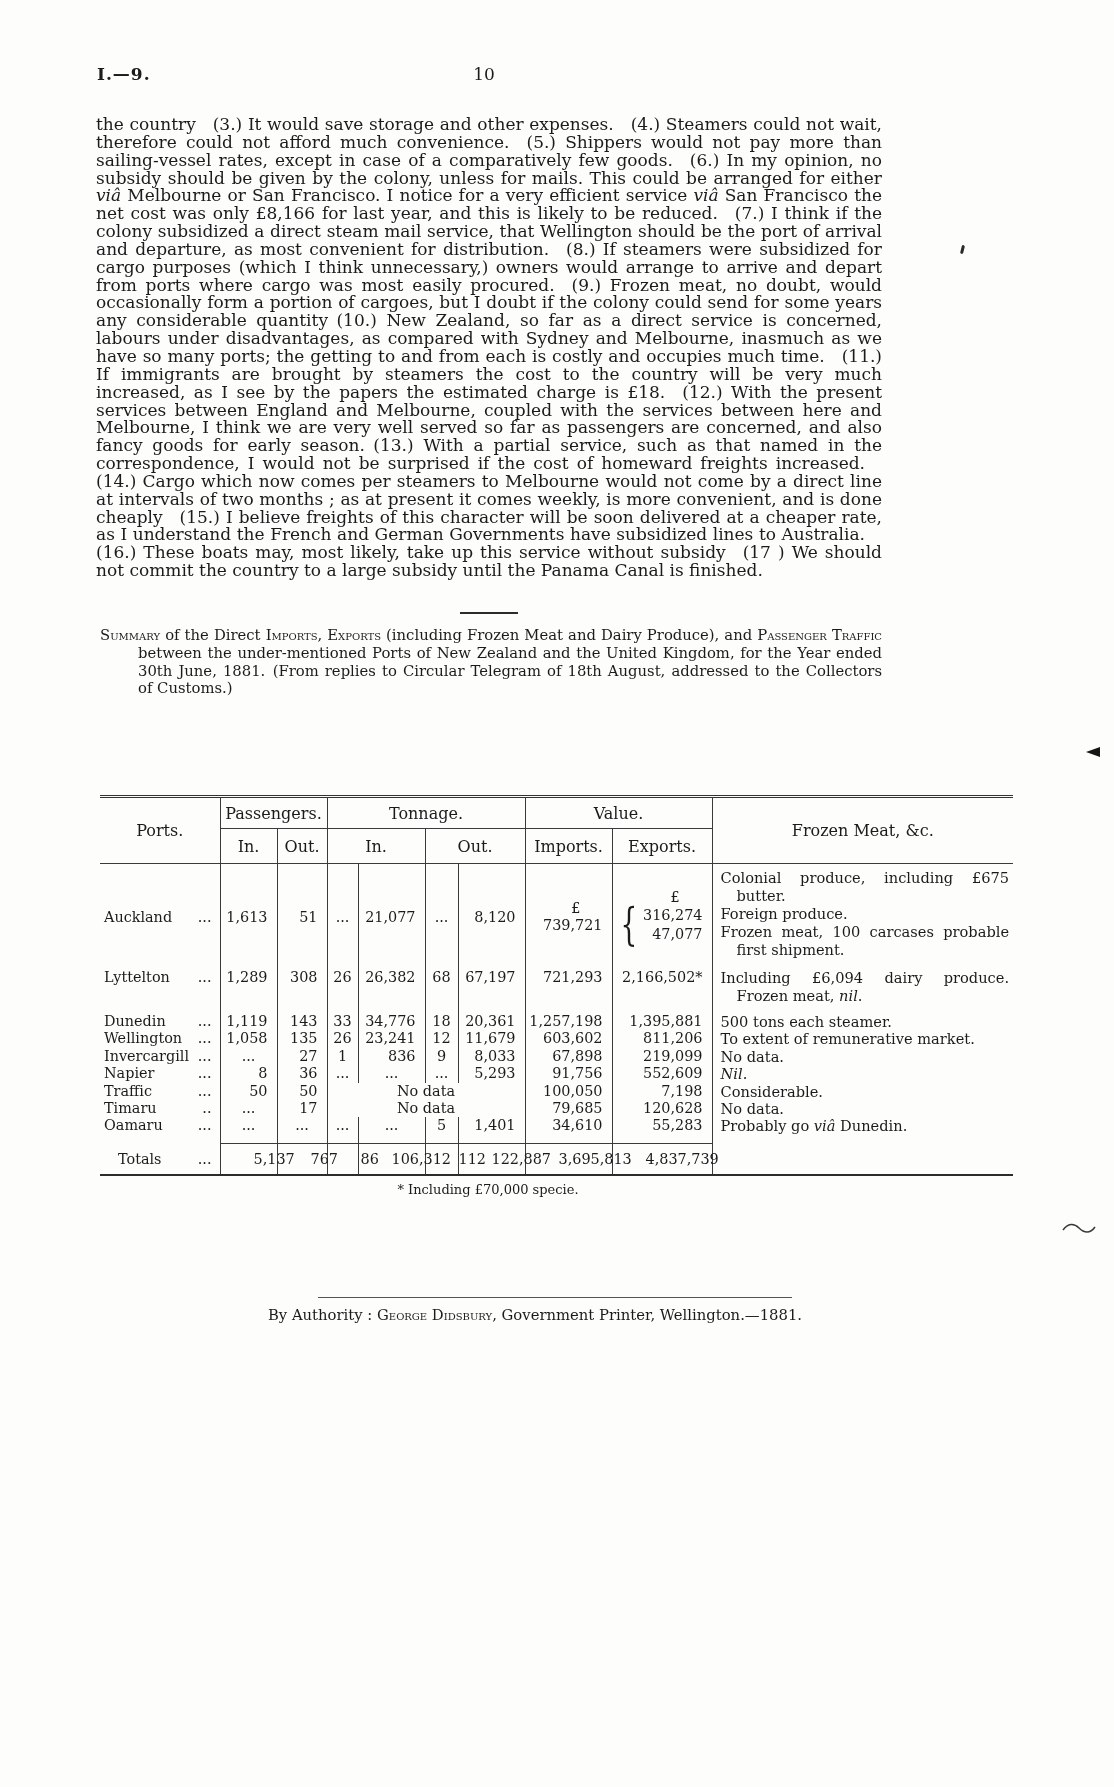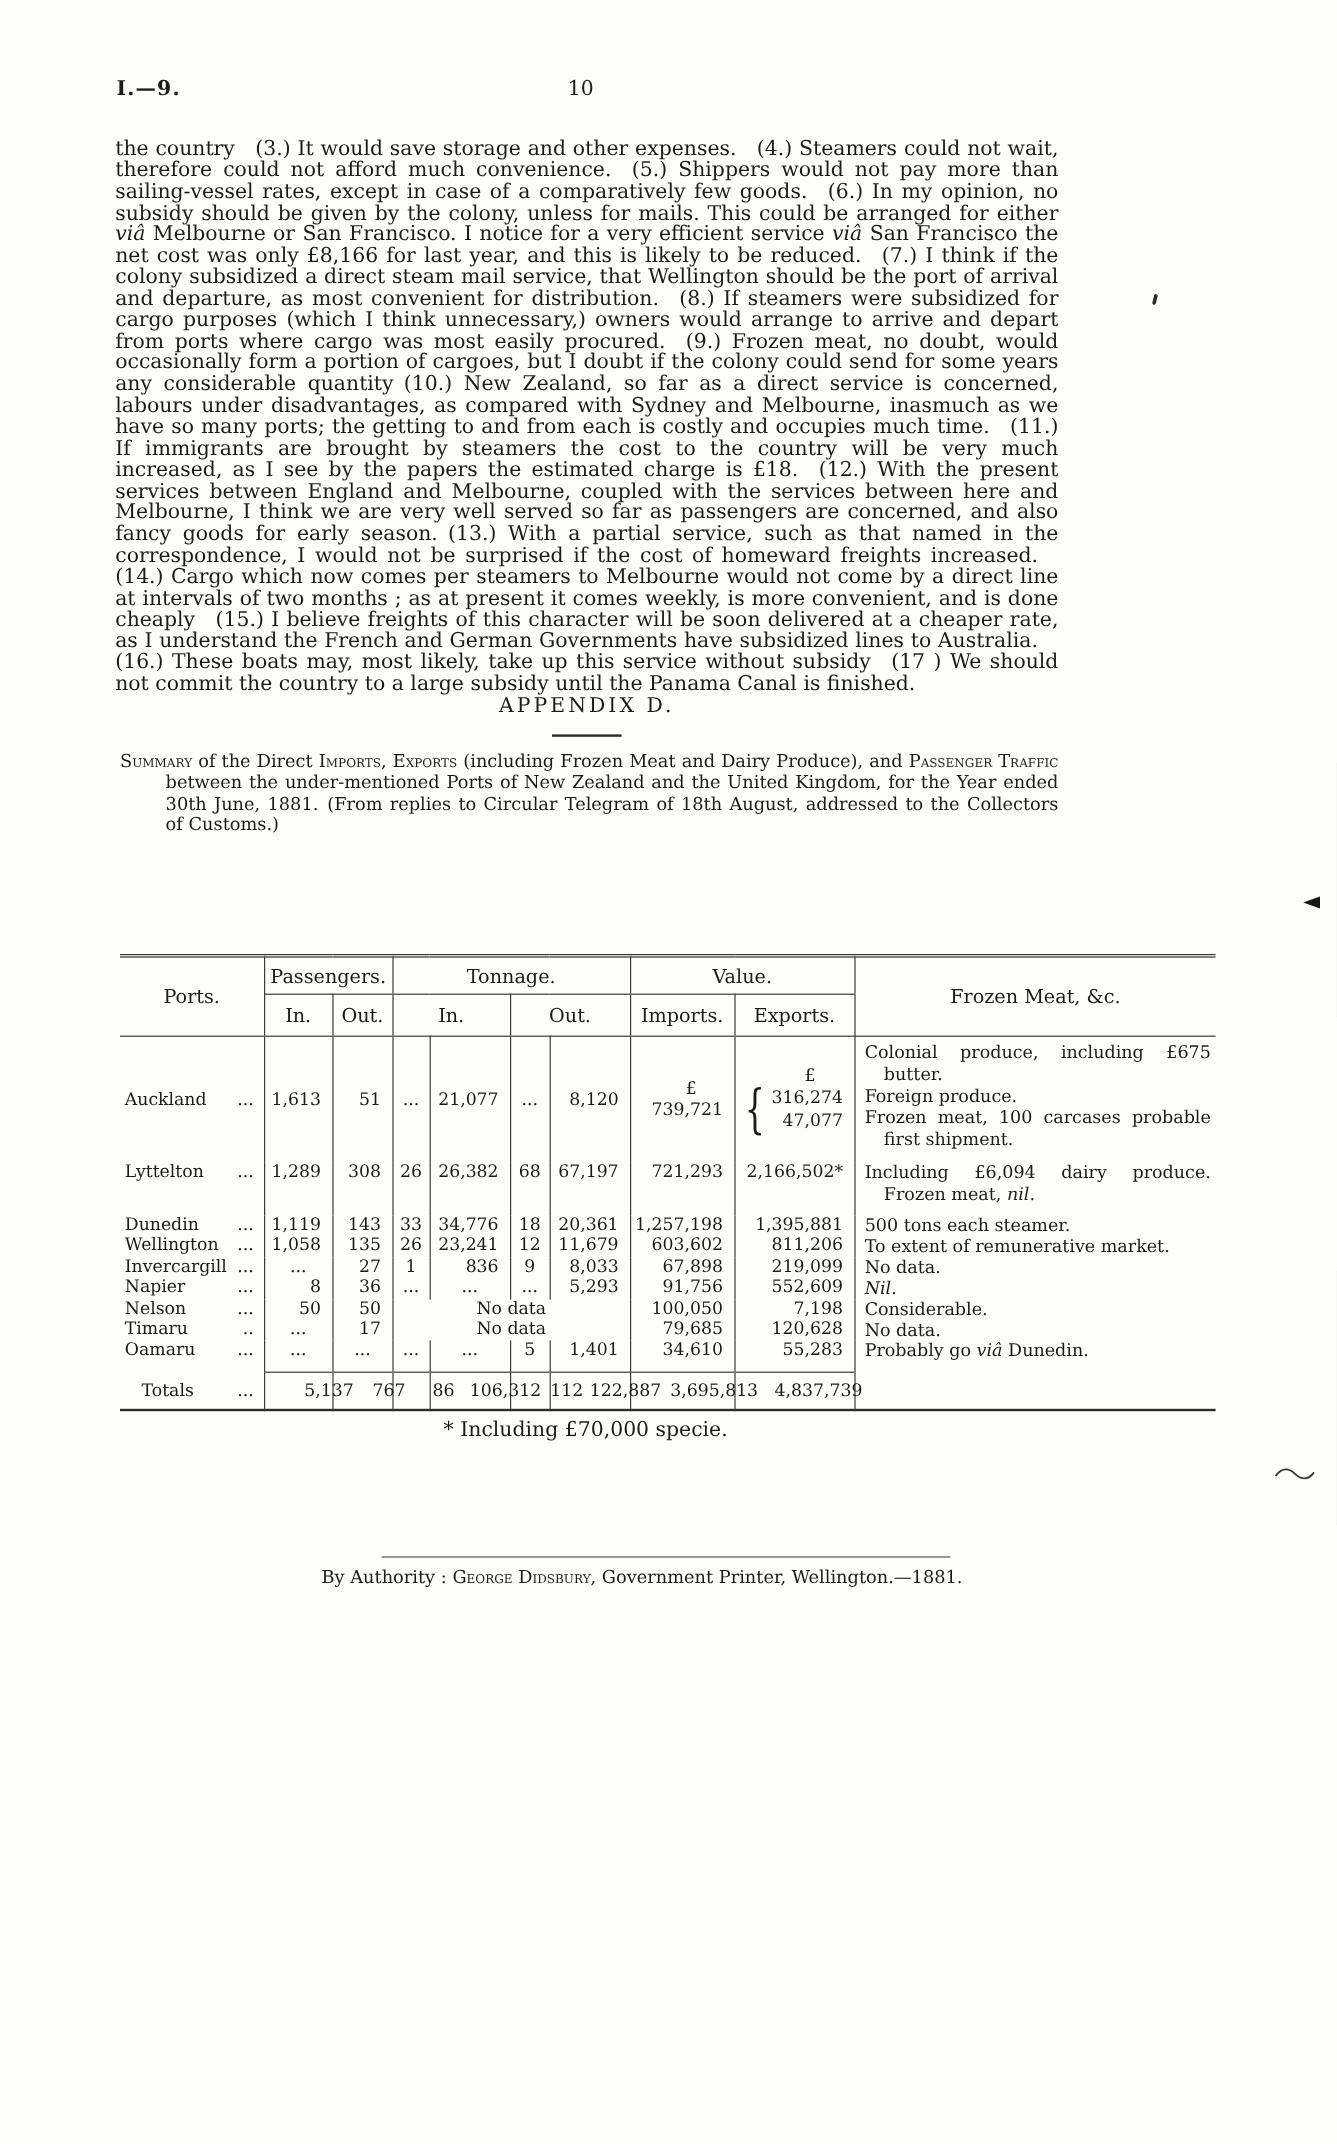--- a/index.html
+++ b/index.html
@@ -63,21 +63,21 @@
   .cur-exp{text-align:right;padding-right:32px;}
   .stack{line-height:18px;}
   .brace-row{display:flex;justify-content:flex-end;align-items:center;}
   .brace{font-size:44px;font-weight:200;transform:scaleX(.6);line-height:40px;margin-right:0;}
   .bvals{text-align:right;padding-right:9px;line-height:19px;}
   tfoot td{height:30px;vertical-align:middle;line-height:30px;font-size:14.4px;}
   td.st{border-top:1px solid #3a3a3a;padding-left:33px;}
   .tot-label{display:flex;padding-left:18px;}
   .tot-label .dots{margin-left:auto;padding-right:8px;}
 
-  .footnote{position:absolute;left:96px;top:1182px;width:784px;text-align:center;font-size:17px;}
+  .footnote{position:absolute;left:96px;top:1182px;width:784px;text-align:center;font-size:13px;}
 
   .imprint-rule{position:absolute;left:318px;top:1297px;width:474px;height:0;border-top:1px solid #555;}
   .imprint{position:absolute;left:100px;top:1306px;width:870px;text-align:center;font-size:14.8px;}
 
   
   .art-quote{position:absolute;left:961px;top:245px;width:3px;height:9px;background:#2a2a2a;
     border-radius:2px;transform:rotate(14deg);}
   .art-tri{position:absolute;left:1086px;top:747px;width:0;height:0;
     border-top:5px solid transparent;border-bottom:5px solid transparent;border-right:14px solid #151515;}
   .art-squiggle{position:absolute;left:1062px;top:1222px;}
@@ -85,21 +85,20 @@
 </head>
 <body>
 
 <div class="sheet">
 
   <div class="doc-ref">I.—9.</div>
   <div class="page-no">10</div>
 
   <div class="body-par">the country  (3.) It would save storage and other expenses.  (4.) Steamers could not wait, therefore could not afford much convenience.  (5.) Shippers would not pay more than sailing-vessel rates, except in case of a comparatively few goods.  (6.) In my opinion, no subsidy should be given by the colony, unless for mails. This could be arranged for either <i>viâ</i> Melbourne or San Francisco. I notice for a very efficient service <i>viâ</i> San Francisco the net cost was only £8,166 for last year, and this is likely to be reduced.  (7.) I think if the colony subsidized a direct steam mail service, that Wellington should be the port of arrival and departure, as most convenient for distribution.  (8.) If steamers were subsidized for cargo purposes (which I think unnecessary,) owners would arrange to arrive and depart from ports where cargo was most easily procured.  (9.) Frozen meat, no doubt, would occasionally form a portion of cargoes, but I doubt if the colony could send for some years any considerable quantity (10.) New Zealand, so far as a direct service is concerned, labours under disadvantages, as compared with Sydney and Melbourne, inasmuch as we have so many ports; the getting to and from each is costly and occupies much time.  (11.) If immigrants are brought by steamers the cost to the country will be very much increased, as I see by the papers the estimated charge is £18.  (12.) With the present services between England and Melbourne, coupled with the services between here and Melbourne, I think we are very well served so far as passengers are concerned, and also fancy goods for early season. (13.) With a partial service, such as that named in the correspondence, I would not be surprised if the cost of homeward freights increased.  (14.) Cargo which now comes per steamers to Melbourne would not come by a direct line at intervals of two months ; as at present it comes weekly, is more convenient, and is done cheaply  (15.) I believe freights of this character will be soon delivered at a cheaper rate, as I understand the French and German Governments have subsidized lines to Australia.  (16.) These boats may, most likely, take up this service without subsidy  (17 ) We should not commit the country to a large subsidy until the Panama Canal is finished.</div>
 
-  <div class="appendix-title">APPENDIX D.</div>
   <div class="appendix-rule"></div>
   <div class="appendix-summary"><span class="sc">Summary</span> of the Direct <span class="sc">Imports</span>, <span class="sc">Exports</span> (including Frozen Meat and Dairy Produce), and <span class="sc">Passenger Traffic</span> between the under-mentioned Ports of New Zealand and the United Kingdom, for the Year ended 30th June, 1881. (From replies to Circular Telegram of 18th August, addressed to the Collectors of Customs.)</div>
 
   <div class="tbl-wrap">
     <table class="traffic">
       <colgroup>
         <col style="width:120px">
           <col style="width:57px">
           <col style="width:50px">
         <col style="width:31px">
@@ -254,21 +253,21 @@
           <td class="ctr bl">...</td>
           <td class="n bl">5,293</td>
           <td class="n bl">91,756</td>
           <td class="n bl">552,609</td>
           <td class="bl remark-cell"><i>Nil.</i></td>
         </tr>
 
         <tr class="rplain">
           <td>
             <div class="portc">
-                <span>Nelson</span>
+                <span>Traffic</span>
                 <span class="dots">...</span>
               </div>
           </td>
           <td class="n bl">50</td>
           <td class="n bl">50</td>
           <td colspan="4" class="ctr bl">No data</td>
           <td class="n bl">100,050</td>
           <td class="n bl">7,198</td>
           <td class="bl remark-cell">Considerable.</td>
         </tr>

